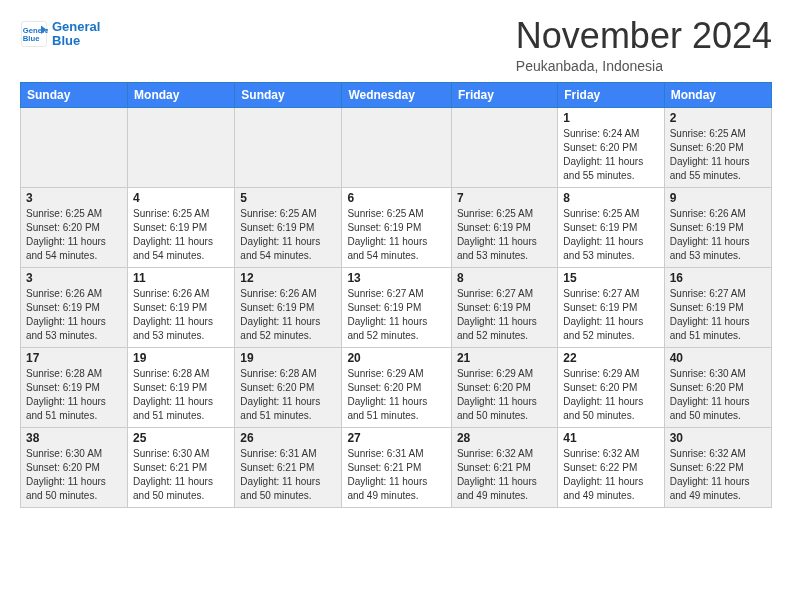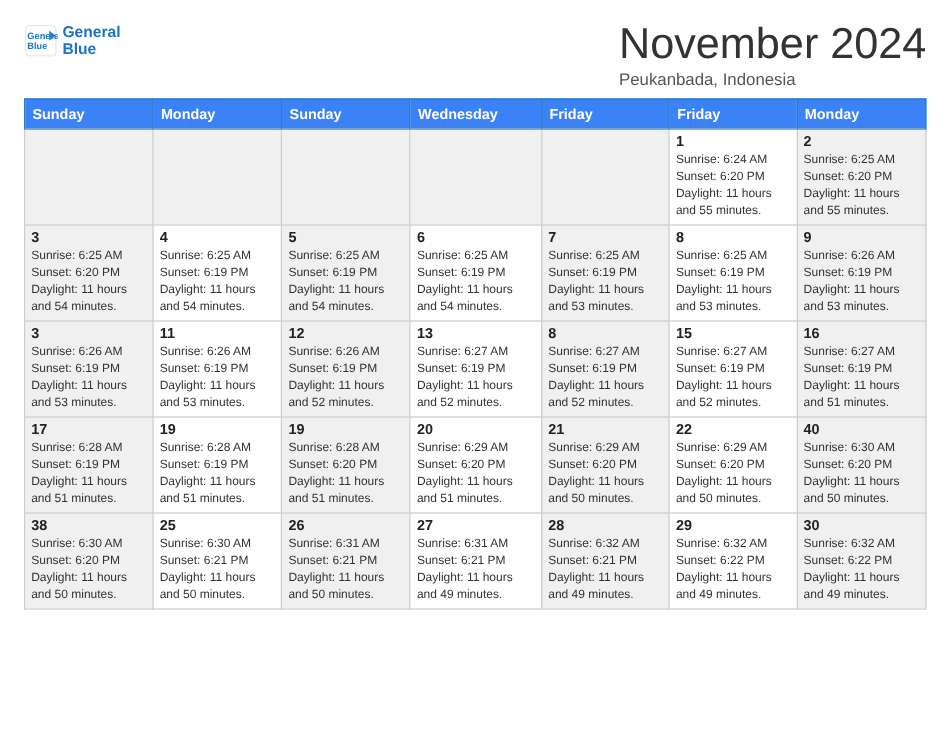--- a/index.html
+++ b/index.html
@@ -248,21 +248,21 @@
           </td>
           <td>
             <span class="day-num">27</span>
             <div class="cell-info">Sunrise: 6:31 AM<br>Sunset: 6:21 PM<br>Daylight: 11 hours<br>and 49 minutes.</div>
           </td>
           <td class="shaded">
             <span class="day-num">28</span>
             <div class="cell-info">Sunrise: 6:32 AM<br>Sunset: 6:21 PM<br>Daylight: 11 hours<br>and 49 minutes.</div>
           </td>
           <td>
-            <span class="day-num">29</span>
+            <span class="day-num">41</span>
             <div class="cell-info">Sunrise: 6:32 AM<br>Sunset: 6:22 PM<br>Daylight: 11 hours<br>and 49 minutes.</div>
           </td>
           <td class="shaded">
             <span class="day-num">30</span>
             <div class="cell-info">Sunrise: 6:32 AM<br>Sunset: 6:22 PM<br>Daylight: 11 hours<br>and 49 minutes.</div>
           </td>
         </tr>
       </tbody>
   </table>
 </div>

